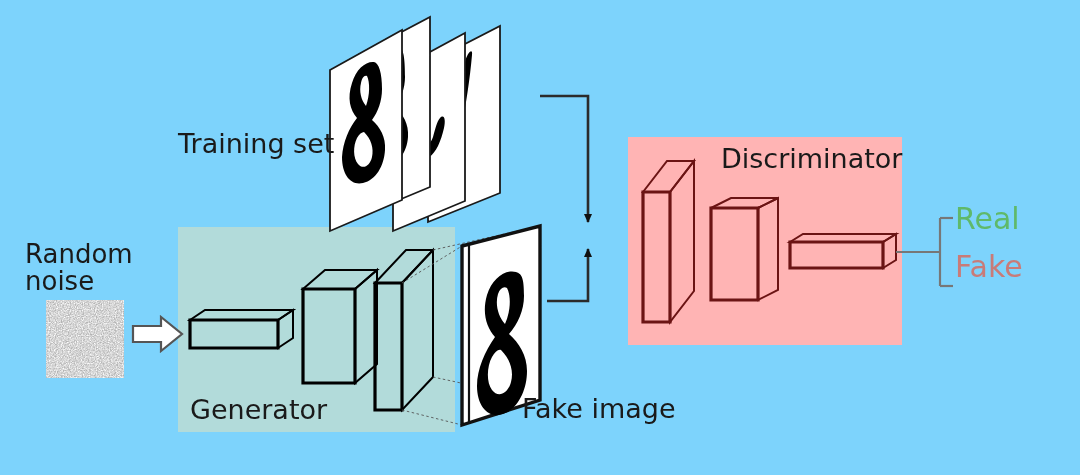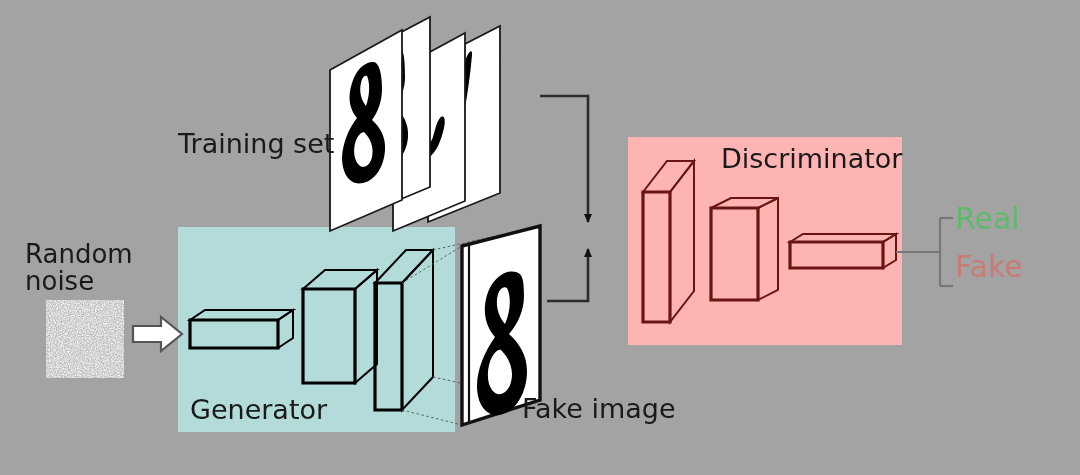--- a/index.html
+++ b/index.html
@@ -8,21 +8,21 @@
     padding: 0;
     background: #ffffff;
   }
   body {
     font-family: "DejaVu Sans", "Liberation Sans", sans-serif;
   }
   #diagram-root {
     position: relative;
     width: 1080px;
     height: 475px;
-    background: #a3a3a3;
+    background: #7dd3fc;
     overflow: hidden;
   }
   #diagram-svg {
     position: absolute;
     left: 0;
     top: 0;
     width: 1080px;
     height: 475px;
   }
   .lbl {

